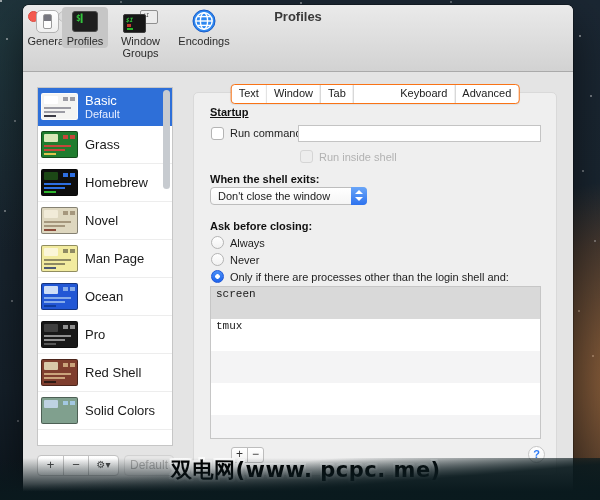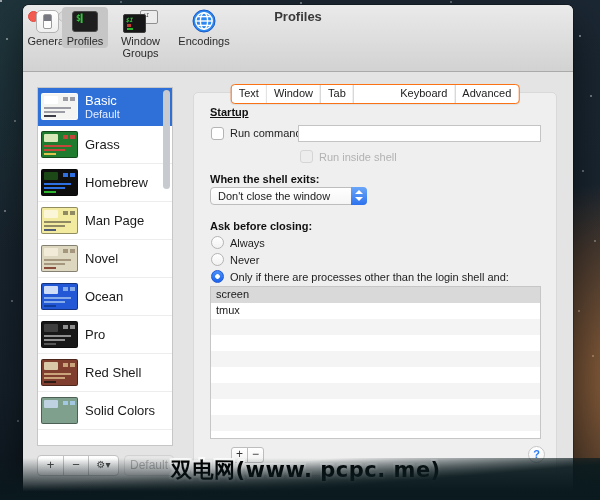--- a/index.html
+++ b/index.html
@@ -85,21 +85,21 @@
   .cb.disabled{background:#ededed;border-color:#d5d5d5;}
   .txtfield{position:absolute;left:104px;top:32px;width:243px;height:17px;background:#fff;border:1px solid #c4c4c4;box-sizing:border-box;}
   .dd{position:absolute;left:16px;top:94px;width:157px;height:18px;background:linear-gradient(#fff,#f5f5f5);border:1px solid #bdbdbd;border-radius:4px;box-sizing:border-box;}
   .dd .val{font-size:11px;line-height:16px;padding-left:7px;color:#1b1b1b;white-space:nowrap;}
   .dd .step{position:absolute;right:-1px;top:-1px;width:16px;height:18px;border-radius:0 4px 4px 0;background:linear-gradient(#6aa6f8,#2d72ee);}
   .dd .step .up{position:absolute;left:4px;top:3px;width:0;height:0;border-left:4px solid transparent;border-right:4px solid transparent;border-bottom:4px solid #fff;}
   .dd .step .dn{position:absolute;left:4px;top:10px;width:0;height:0;border-left:4px solid transparent;border-right:4px solid transparent;border-top:4px solid #fff;}
   .rd{position:absolute;left:17px;width:13px;height:13px;border-radius:50%;background:linear-gradient(#fff,#f1f1f1);border:1px solid #b4b4b4;box-sizing:border-box;}
   .rd.on{background:radial-gradient(circle at 50% 50%, #fff 0 2px, rgba(255,255,255,0) 2.6px),linear-gradient(#4b8ff6,#1d64ec);border-color:#2058d8;}
   .plist{position:absolute;left:16px;top:193px;width:331px;height:153px;background:#fff;border:1px solid #c6c6c6;box-sizing:border-box;overflow:hidden;}
-  .pl-row{height:16px;font-size:11px;line-height:14px;padding-left:5px;color:#1a1a1a;}
+  .pl-row{height:32px;font-size:11px;line-height:14px;padding-left:5px;color:#1a1a1a;font-family:Liberation Mono, monospace;}
   .pl-row.sel{background:#d9d9d9;}
   .pl-row.stripe{background:#f4f4f5;}
   .mini{position:absolute;top:354px;width:17px;height:16px;background:linear-gradient(#fff,#f1f1f1);border:1px solid #bdbdbd;box-sizing:border-box;
     font-size:12px;color:#333;text-align:center;line-height:13px;}
   .mini.add{left:37px;border-radius:3px 0 0 3px;}
   .mini.rem{left:53px;border-radius:0 3px 3px 0;}
   .help{position:absolute;left:334px;top:353px;width:17px;height:17px;border-radius:50%;background:linear-gradient(#fff,#f3f3f3);
     border:1px solid #c6c6c6;color:#2f7cf6;font-size:11px;font-weight:bold;text-align:center;line-height:15px;box-sizing:border-box;}
   
   .wm{position:absolute;left:171px;top:456px;font-size:21px;font-weight:bold;color:#000;white-space:nowrap;letter-spacing:.5px;
@@ -199,43 +199,43 @@
               <span class="t-b2" style="background: rgb(46, 111, 226);"></span>
               <span class="t-l1" style="background: rgb(46, 111, 226);"></span>
               <span class="t-l2" style="background: rgb(46, 111, 226);"></span>
               <span class="t-l3" style="background: rgb(45, 181, 45);"></span>
             </div>
             <div class="pnamebox">
               <div class="pname">Homebrew</div>
             </div>
           </div>
           <div class="prow">
+            <div class="thumb" style="background: rgb(222, 215, 191);">
+              <span class="t-head" style="background: rgb(241, 235, 216);"></span>
+              <span class="t-b1" style="background: rgb(165, 151, 125);"></span>
+              <span class="t-b2" style="background: rgb(165, 151, 125);"></span>
+              <span class="t-l1" style="background: rgb(165, 151, 125);"></span>
+              <span class="t-l2" style="background: rgb(165, 151, 125);"></span>
+              <span class="t-l3" style="background: rgb(139, 75, 58);"></span>
+            </div>
+            <div class="pnamebox">
+              <div class="pname">Novel</div>
+            </div>
+          </div>
+          <div class="prow">
             <div class="thumb" style="background: rgb(242, 235, 159);">
               <span class="t-head" style="background: rgb(251, 246, 216);"></span>
               <span class="t-b1" style="background: rgb(143, 138, 98);"></span>
               <span class="t-b2" style="background: rgb(143, 138, 98);"></span>
               <span class="t-l1" style="background: rgb(143, 138, 98);"></span>
               <span class="t-l2" style="background: rgb(143, 138, 98);"></span>
               <span class="t-l3" style="background: rgb(78, 90, 116);"></span>
             </div>
             <div class="pnamebox">
               <div class="pname">Man Page</div>
-            </div>
-          </div>
-          <div class="prow">
-            <div class="thumb" style="background: rgb(222, 215, 191);">
-              <span class="t-head" style="background: rgb(241, 235, 216);"></span>
-              <span class="t-b1" style="background: rgb(165, 151, 125);"></span>
-              <span class="t-b2" style="background: rgb(165, 151, 125);"></span>
-              <span class="t-l1" style="background: rgb(165, 151, 125);"></span>
-              <span class="t-l2" style="background: rgb(165, 151, 125);"></span>
-              <span class="t-l3" style="background: rgb(139, 75, 58);"></span>
-            </div>
-            <div class="pnamebox">
-              <div class="pname">Novel</div>
             </div>
           </div>
           <div class="prow">
             <div class="thumb" style="background: rgb(34, 87, 213);">
               <span class="t-head" style="background: rgb(207, 222, 246);"></span>
               <span class="t-b1" style="background: rgb(134, 171, 233);"></span>
               <span class="t-b2" style="background: rgb(134, 171, 233);"></span>
               <span class="t-l1" style="background: rgb(134, 171, 233);"></span>
               <span class="t-l2" style="background: rgb(134, 171, 233);"></span>
               <span class="t-l3" style="background: rgb(16, 60, 156);"></span>

